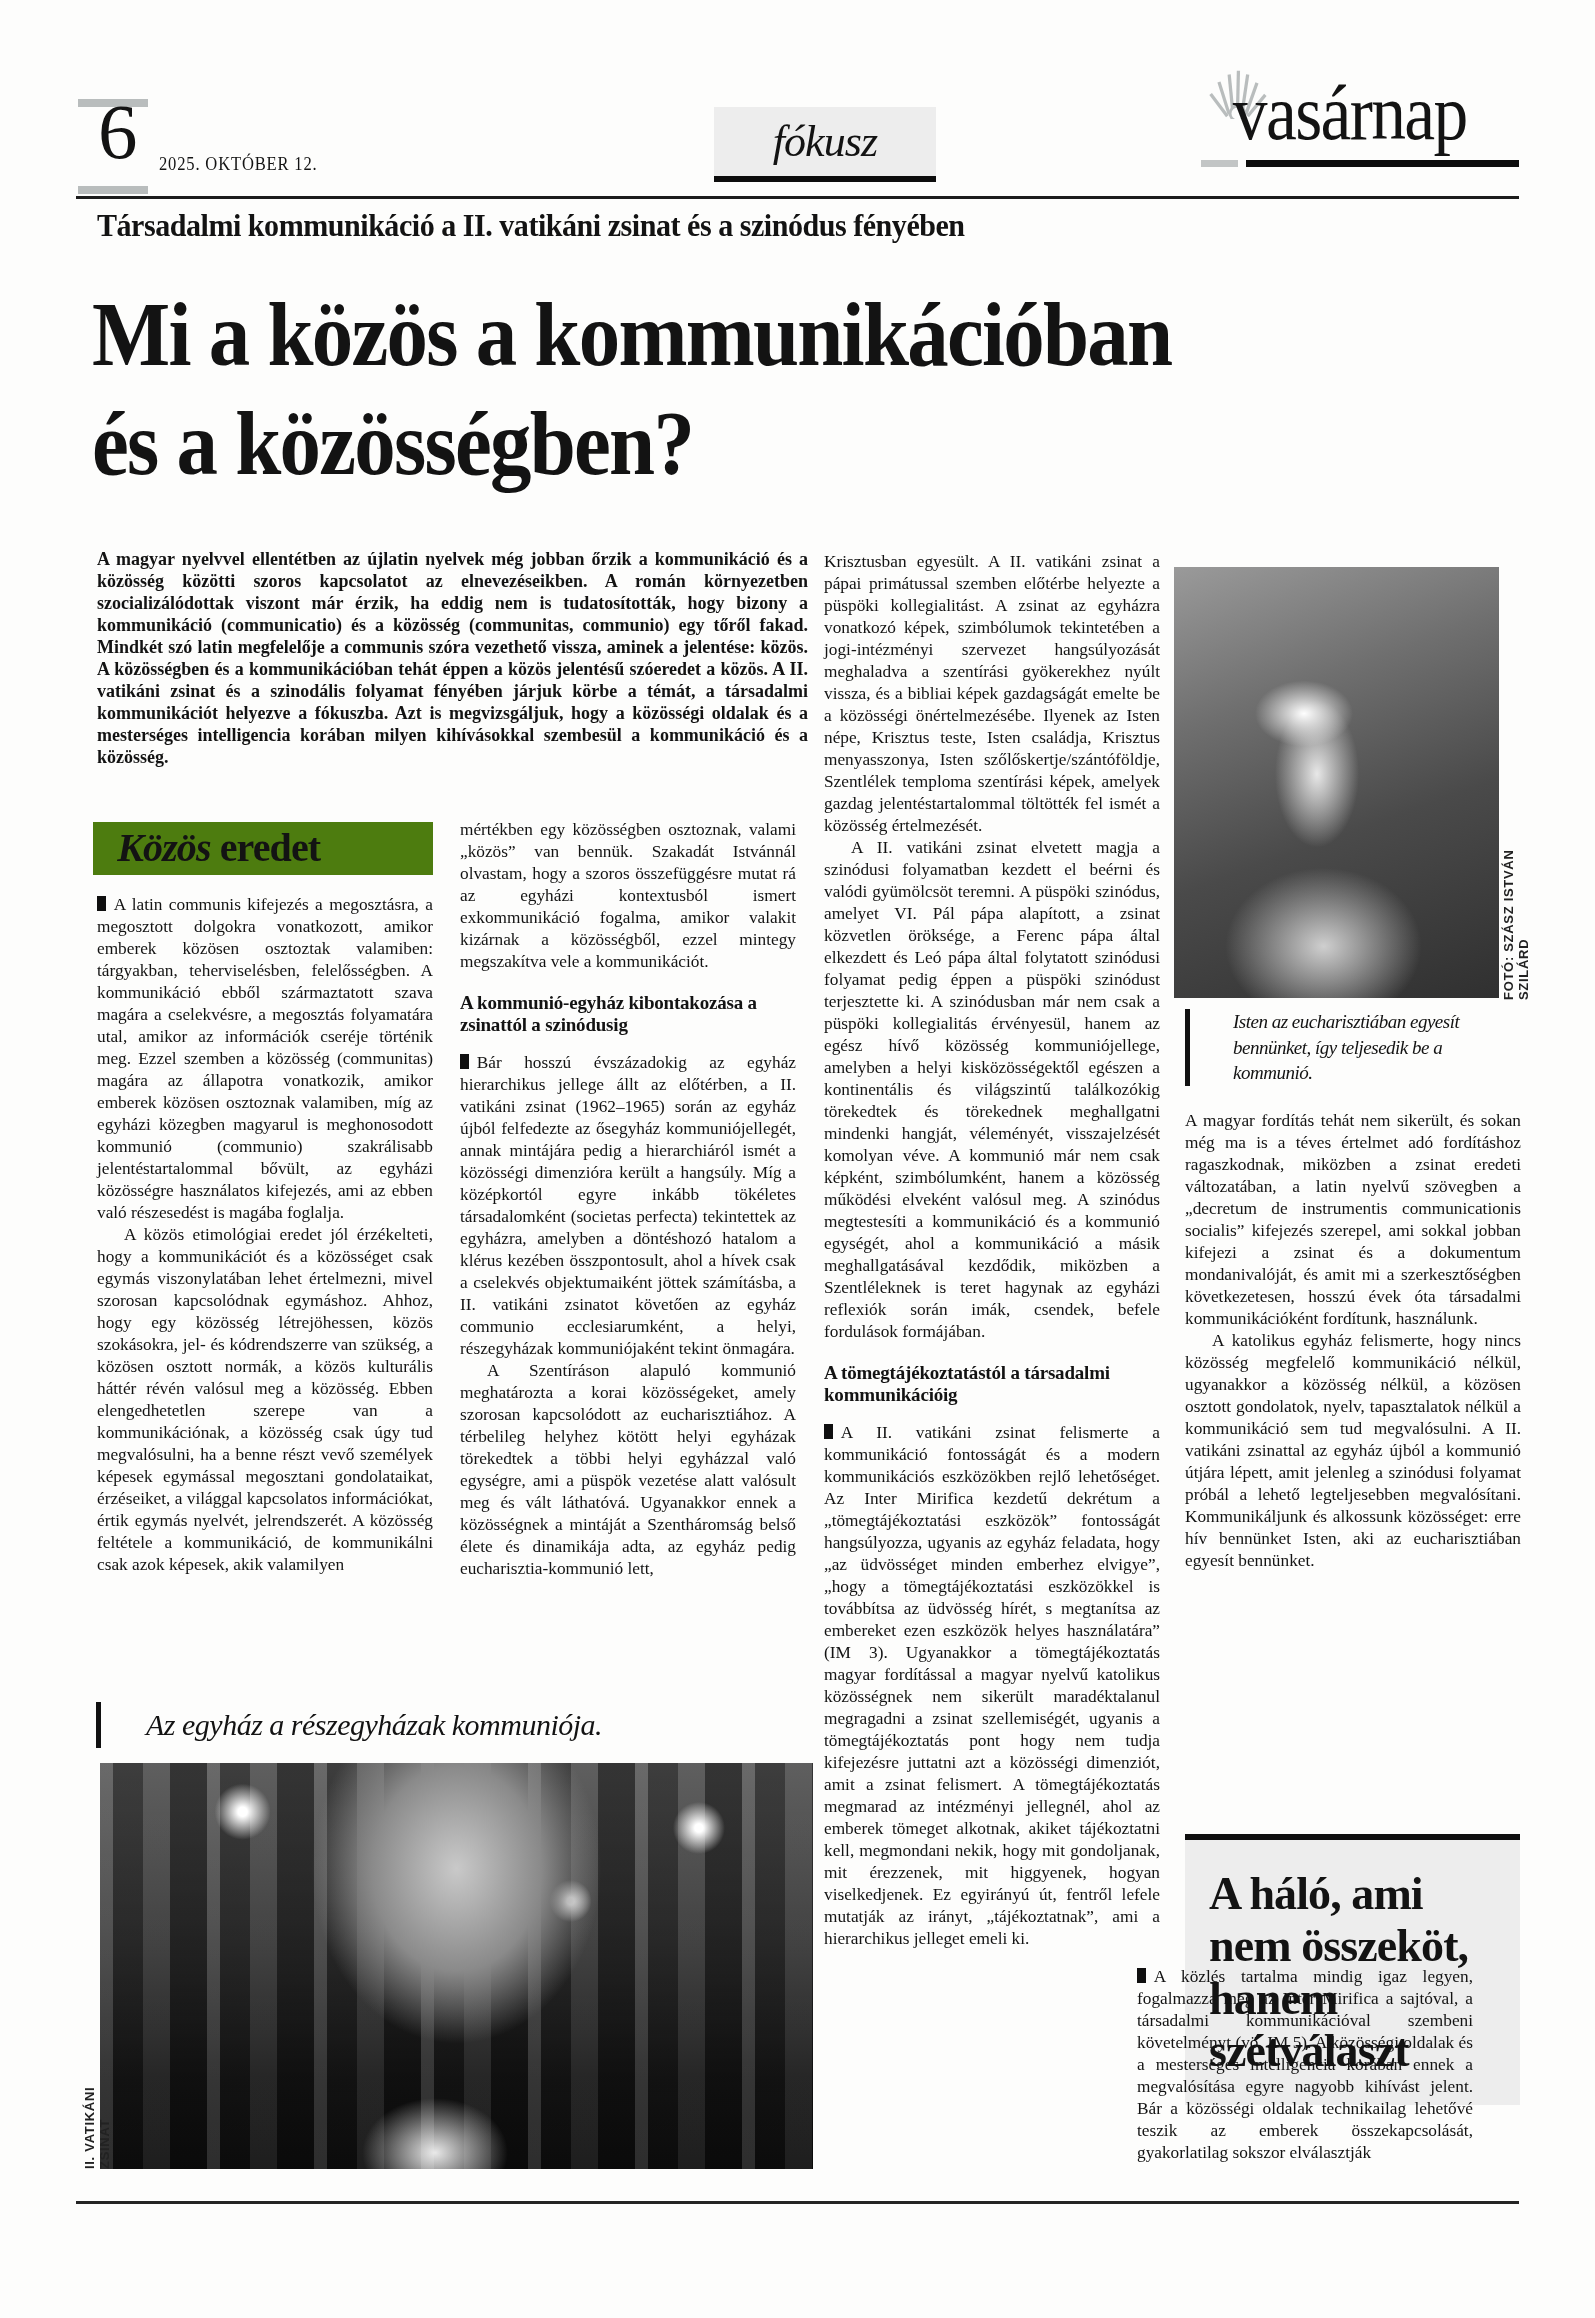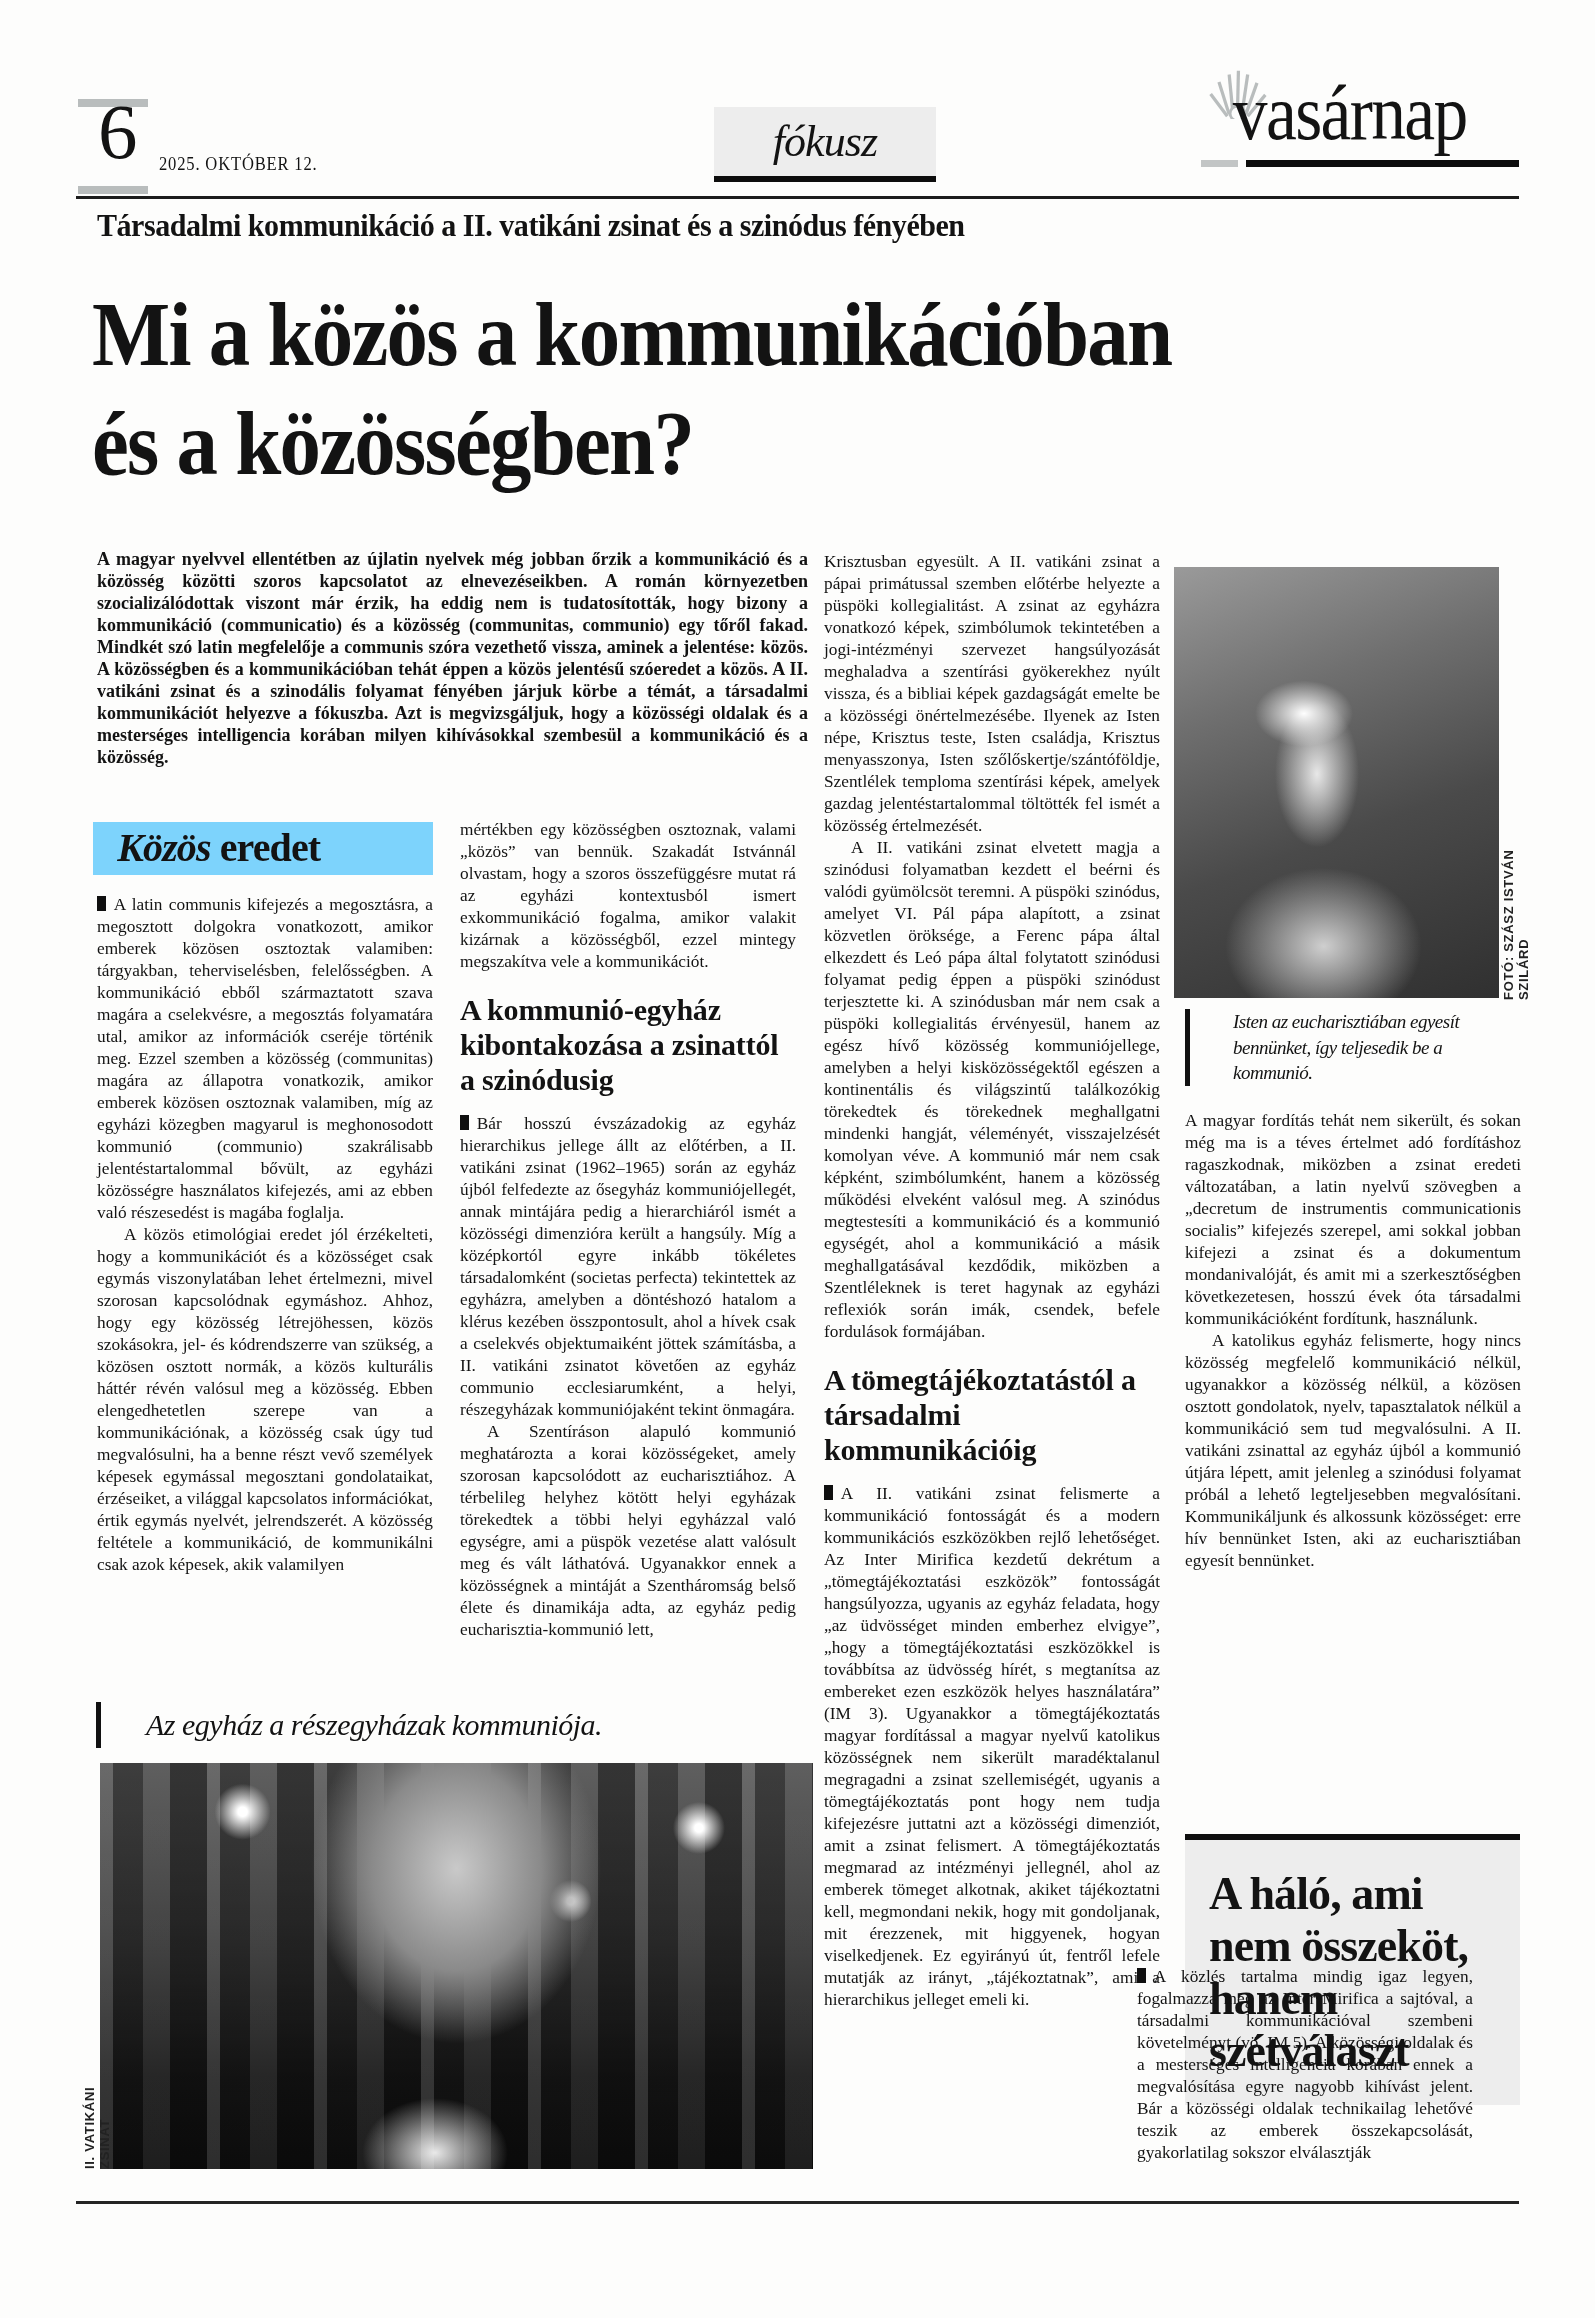--- a/index.html
+++ b/index.html
@@ -27,24 +27,24 @@
     transform:scaleX(0.97); transform-origin:left; white-space:nowrap; }
   .headline { position:absolute; left:92px; top:280px; font-weight:700; letter-spacing:-1.9px; }
   .headline .hl-line { font-size:92px; line-height:1.18; transform:scaleX(0.90); transform-origin:left; white-space:nowrap; }
   .lead { position:absolute; left:97px; top:548px; width:711px; font-size:18px; line-height:22px;
     font-weight:700; text-align:justify; }
   
   .bodycol { position:absolute; width:336px; font-size:17.3px; line-height:22px; text-align:justify; }
   .bodycol p { margin:0; }
   .bodycol p.indent { text-indent:27px; }
   .pmark { display:inline-block; width:9.3px; height:15px; background:#0f0f0f; margin-right:7.5px; vertical-align:-1.4px; }
-  .section-band { background:#7dd3fc; margin-left:-3.7px; padding:4.7px 4.7px 6.5px 24px; font-size:40px;
+  .section-band { background:#4d7c0f; margin-left:-3.7px; padding:4.7px 4.7px 6.5px 24px; font-size:40px;
     line-height:1.05; font-weight:700; margin-bottom:18.7px; letter-spacing:-0.9px; }
   .section-band .it { font-style:italic; }
-  .subhead { font-size:30px; line-height:1.18; font-weight:700; text-align:left; margin:18.7px 0 15px; letter-spacing:-0.2px; }
+  .subhead { font-size:19px; line-height:1.18; font-weight:700; text-align:left; margin:18.7px 0 15px; letter-spacing:-0.2px; }
   #col1 { left:97px; top:822px; height:883px; }
   #col2 { left:460px; top:819px; height:888px; }
   #col3 { left:824px; top:551px; height:1645px; }
   
   .caption-block { position:absolute; left:96px; top:1702px; width:715px; border-left:5.1px solid #111;
     padding:5.6px 0 6.5px 45px; font-style:italic; font-size:30px; letter-spacing:-0.5px; }
   .main-photo { position:absolute; left:100px; top:1763px; width:713px; height:406px;
     background:
       radial-gradient(ellipse 112px 84px at 47% 96%, rgba(245,245,245,0.95), rgba(245,245,245,0) 65%),
       radial-gradient(ellipse 201px 243px at 50% 26%, #c9c9c9, #8a8a8a 42%, rgba(20,20,20,0) 72%),

